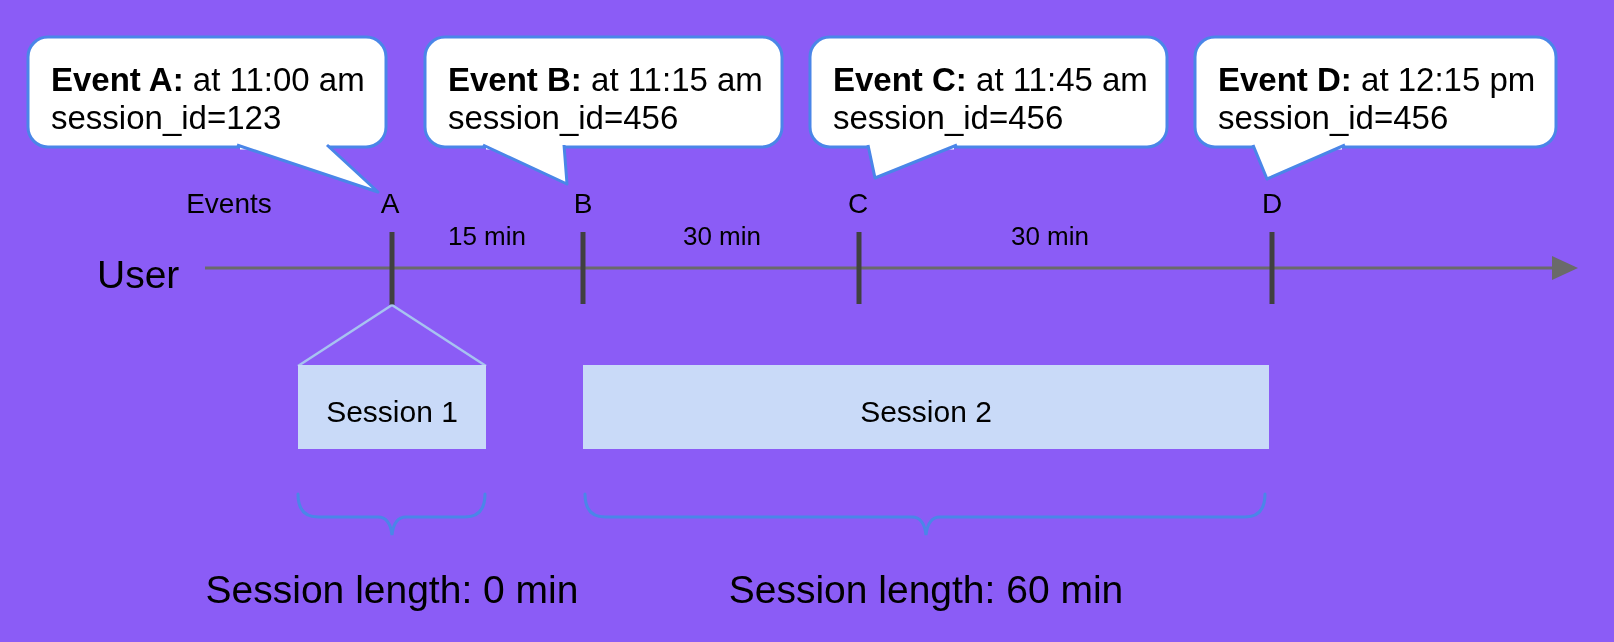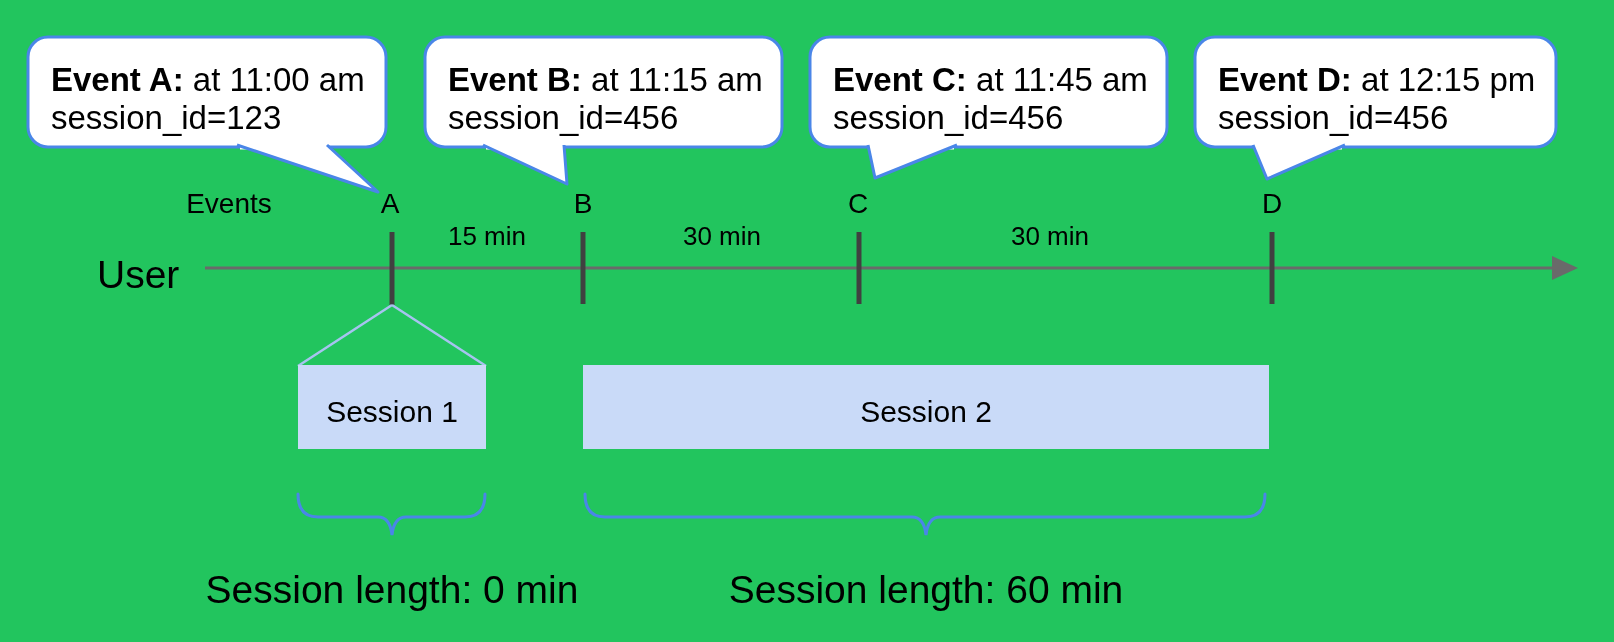--- a/index.html
+++ b/index.html
@@ -5,21 +5,21 @@
   :root{
     --bubble-border:#4a86e8;
     --session-fill:#c9daf8;
     --funnel:#a7c3f0;
     --brace:#4a86e8;
     --timeline:#6a6a6a;
     --tick:#404040;
     --ink:#000000;
   }
   html,body{margin:0;padding:0;background:#ffffff;}
-  .stage{width:1614px;height:642px;position:relative;background:#22c55e;}
+  .stage{width:1614px;height:642px;position:relative;background:#8b5cf6;}
   svg{display:block;font-family:"Liberation Sans", sans-serif;}
   .bubble-box{fill:#ffffff;stroke:var(--bubble-border);stroke-width:3;}
   .bubble-cover{stroke:#ffffff;stroke-width:5;}
   .bubble-tail{fill:#ffffff;stroke:var(--bubble-border);stroke-width:3;stroke-linejoin:round;}
   .bubble-line1{font-size:33px;fill:var(--ink);}
   .bubble-line2{font-size:33px;fill:var(--ink);}
   .bold{font-weight:bold;}
   .axis-line{stroke:var(--timeline);stroke-width:3;}
   .arrow-head{fill:var(--timeline);}
   .tick{stroke:var(--tick);stroke-width:5;}

